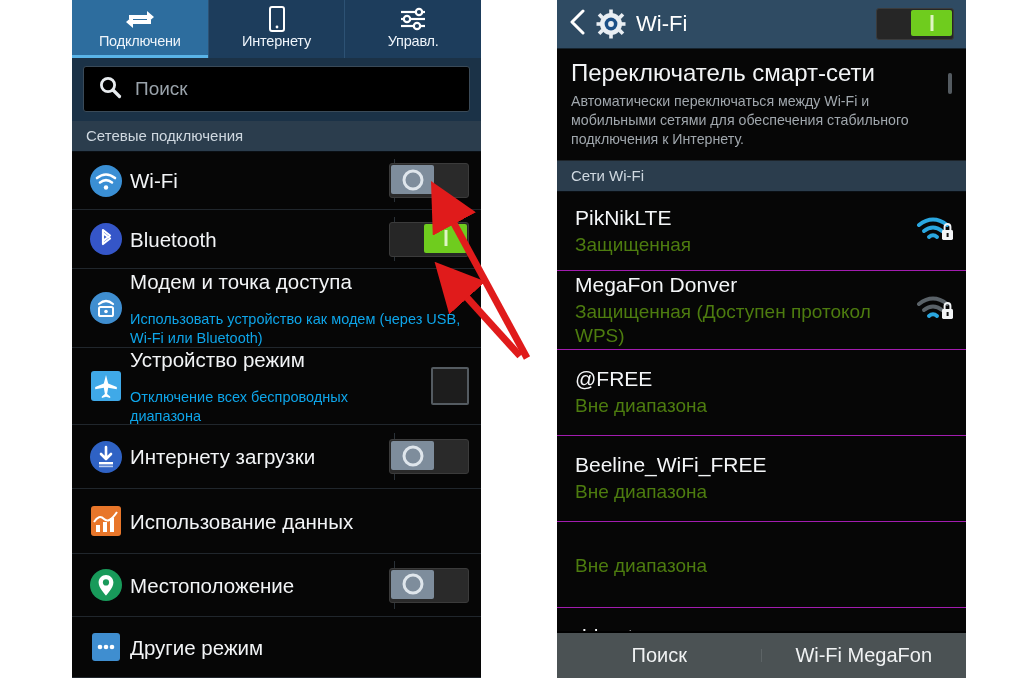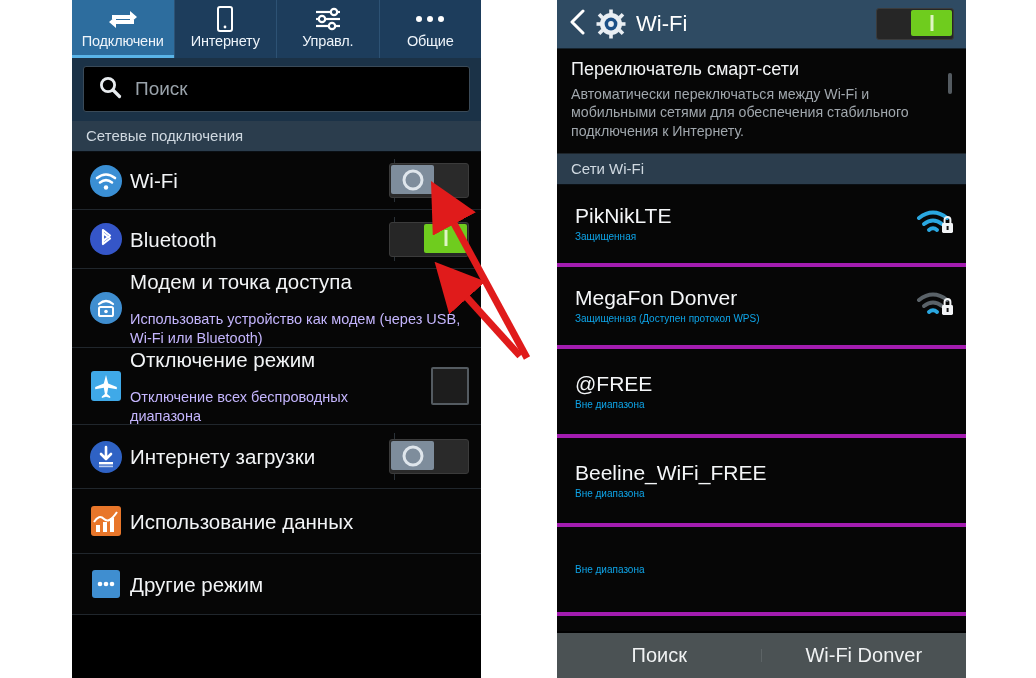--- a/index.html
+++ b/index.html
@@ -54,21 +54,21 @@
 
   
   .row {
     display: flex; align-items: center;
     border-bottom: 1px solid #20262c;
     background: #060606; padding: 0 12px; position: relative;
   }
   .row-icon { width: 44px; flex: 0 0 44px; display: flex; align-items: center; justify-content: center; }
   .row-body { flex: 1 1 auto; min-width: 0; padding: 9px 4px 9px 2px; }
   .row-title { color: #f2f4f6; font-size: 20.5px; line-height: 1.22; }
-  .row-sub { color: #c4b5fd; font-size: 14.5px; line-height: 1.27; margin-top: 16px; }
+  .row-sub { color: #0ea5e9; font-size: 14.5px; line-height: 1.27; margin-top: 16px; }
   .row-ctrl { flex: 0 0 auto; display: flex; align-items: center; padding-left: 10px; }
   .row-divider-v {
     position: absolute; right: 86px; top: 12%; height: 76%; width: 1px; background: #2a3137;
   }
 
   
   .toggle { width: 78px; height: 33px; border-radius: 3px; position: relative; display: block; }
   .toggle.off { background: #2a2a2a; border: 1px solid #3b3b3b; }
   .toggle.on  { background: #262626; border: 1px solid #3b3b3b; }
   .knob { position: absolute; top: 1px; width: 43px; height: 29px; border-radius: 2px; }
@@ -92,31 +92,31 @@
     padding: 0 12px; border-bottom: 1px solid #16232e;
   }
   .rhead-title { color: #fff; font-size: 22px; margin-left: 10px; flex: 1 1 auto; }
   .rhead-toggle { width: 76px; height: 30px; }
 
   .smart {
     background: #060606; padding: 10px 14px 12px 14px; display: flex; align-items: flex-start;
     border-bottom: 1px solid #1d242a;
   }
   .smart-body { flex: 1 1 auto; min-width: 0; }
-  .smart-title { color: #f2f4f6; font-size: 18px; line-height: 1.2; }
+  .smart-title { color: #f2f4f6; font-size: 24px; line-height: 1.2; }
   .smart-sub { color: #a0a7ad; font-size: 14.2px; line-height: 1.33; margin-top: 4px; }
   .smart-ctrl { flex: 0 0 auto; padding-left: 12px; padding-top: 16px; }
 
   .net-row {
-    background: #060606; border-bottom: 4px solid #a21caf;
+    background: #060606; border-bottom: 1px solid #a21caf;
     display: flex; align-items: center; padding: 10px 10px 11px 18px;
   }
   .net-body { flex: 1 1 auto; min-width: 0; }
   .net-name { color: #f4f6f8; font-size: 21px; line-height: 1.2; }
-  .net-status { color: #0ea5e9; font-size: 10px; line-height: 1.27; margin-top: 3px; }
+  .net-status { color: #4d7c0f; font-size: 19px; line-height: 1.27; margin-top: 3px; }
   .net-ic { flex: 0 0 auto; padding-left: 10px; }
 
   .rbottom {
     position: absolute; left: 0; right: 0; bottom: 0; height: 45px;
     background: #4b5254; display: flex; align-items: center;
     border-top: 2px solid #000;
   }
   .rb-btn {
     flex: 1 1 0; text-align: center; color: #f0f2f3; font-size: 20px;
     position: relative;
@@ -163,30 +163,20 @@
             <line x1="2" y1="12" x2="26" y2="12" stroke="#fff" stroke-width="2.2"></line>
             <line x1="2" y1="19" x2="26" y2="19" stroke="#fff" stroke-width="2.2"></line>
             <circle cx="20" cy="5" r="3.2" fill="#1d3d5c" stroke="#fff" stroke-width="2.2"></circle>
             <circle cx="8" cy="12" r="3.2" fill="#1d3d5c" stroke="#fff" stroke-width="2.2"></circle>
             <circle cx="18" cy="19" r="3.2" fill="#1d3d5c" stroke="#fff" stroke-width="2.2"></circle>
           </svg>
         </span>
         <span class="tab-label">Управл.</span>
       </div>
 
-      <div class="tab">
-        <span class="tab-icon">
-          <svg width="34" height="12" viewBox="0 0 34 12">
-            <circle cx="6" cy="6" r="3" fill="#fff"></circle>
-            <circle cx="17" cy="6" r="3" fill="#fff"></circle>
-            <circle cx="28" cy="6" r="3" fill="#fff"></circle>
-          </svg>
-        </span>
-        <span class="tab-label">Общие</span>
-      </div>
     </div>
 
     <div class="search-wrap">
       <div class="search-box">
         <span>
           <svg width="24" height="24" viewBox="0 0 24 24">
             <circle cx="10" cy="10" r="6.6" fill="none" stroke="#e8ecef" stroke-width="2.8"></circle>
             <line x1="15" y1="15" x2="21.5" y2="21.5" stroke="#e8ecef" stroke-width="3.2" stroke-linecap="round"></line>
           </svg>
         </span>
@@ -255,21 +245,21 @@
     </div>
 
     <div class="row" style="height:76px">
       <span class="row-icon">
         <svg width="32" height="32" viewBox="0 0 32 32">
           <rect x="1" y="1" width="30" height="30" rx="3" fill="#3fa9e8"></rect>
           <path d="M16 5 l2.2 8.4 8.6 3.6 v2.2 l-8.6 -1.4 -1.1 6.2 3.1 2.4 v1.6 l-4.2 -1.2 -4.2 1.2 v-1.6 l3.1 -2.4 -1.1 -6.2 -8.6 1.4 v-2.2 l8.6 -3.6 z" fill="#fff"></path>
         </svg>
       </span>
       <div class="row-body">
-        <div class="row-title">Отключение режим</div>
+        <div class="row-title">Устройство режим</div>
         <div class="row-sub">Отключение всех беспроводных диапазона</div>
       </div>
       <div class="row-ctrl">
         <span class="cbox"></span>
       </div>
     </div>
 
     <div class="row" style="height:63px">
       <span class="row-icon">
         <svg width="34" height="34" viewBox="0 0 34 34">
@@ -300,20 +290,40 @@
           <rect x="6" y="20" width="4" height="7" fill="#fff"></rect>
           <rect x="13" y="17" width="4" height="10" fill="#fff"></rect>
           <rect x="20" y="13" width="4" height="14" fill="#fff"></rect>
         </svg>
       </span>
       <div class="row-body">
           <div class="row-title">Использование данных</div>
         </div>
     </div>
 
+    <div class="row" style="height:62px">
+      <span class="row-icon">
+        <svg width="34" height="34" viewBox="0 0 34 34">
+          <circle cx="17" cy="17" r="16" fill="#189a5a"></circle>
+          <path d="M17 7 c-4.1 0 -7.4 3.3 -7.4 7.4 c0 5.6 7.4 13 7.4 13 s7.4 -7.4 7.4 -13 c0 -4.1 -3.3 -7.4 -7.4 -7.4 z" fill="#fff"></path>
+          <circle cx="17" cy="14.4" r="3.1" fill="#189a5a"></circle>
+        </svg>
+      </span>
+      <div class="row-body">
+          <div class="row-title">Местоположение</div>
+        </div>
+      <span class="row-divider-v"></span>
+      <div class="row-ctrl">
+        <span class="toggle off">
+            <span class="knob">
+              <span class="knob-o"></span>
+            </span>
+          </span>
+      </div>
+    </div>
 
     <div class="row" style="height:60px">
       <span class="row-icon">
         <svg width="30" height="30" viewBox="0 0 30 30">
           <rect x="1" y="1" width="28" height="28" rx="3" fill="#3f8ed0"></rect>
           <circle cx="9" cy="15" r="2.3" fill="#fff"></circle>
           <circle cx="15" cy="15" r="2.3" fill="#fff"></circle>
           <circle cx="21" cy="15" r="2.3" fill="#fff"></circle>
         </svg>
       </span>
@@ -421,21 +431,21 @@
     </div>
     <div class="net-row" style="height:64px">
       <div class="net-body">
         <div class="net-name">dd-wrt</div>
         <div class="net-status">Вне диапазона</div>
       </div>
     </div>
 
     <div class="rbottom">
       <div class="rb-btn">Поиск</div>
-      <div class="rb-btn">Wi-Fi Donver</div>
+      <div class="rb-btn">Wi-Fi MegaFon</div>
     </div>
   </div>
 
   <svg class="arrows">
     <defs>
       <marker id="ah" markerWidth="7" markerHeight="7" refX="5.2" refY="3.5" orient="auto">
         <path d="M0,0 L7,3.5 L0,7 Z" fill="#e01b1b"></path>
       </marker>
     </defs>
     <line x1="527" y1="358" x2="437" y2="192" stroke="#e01b1b" stroke-width="7" marker-end="url(#ah)"></line>

